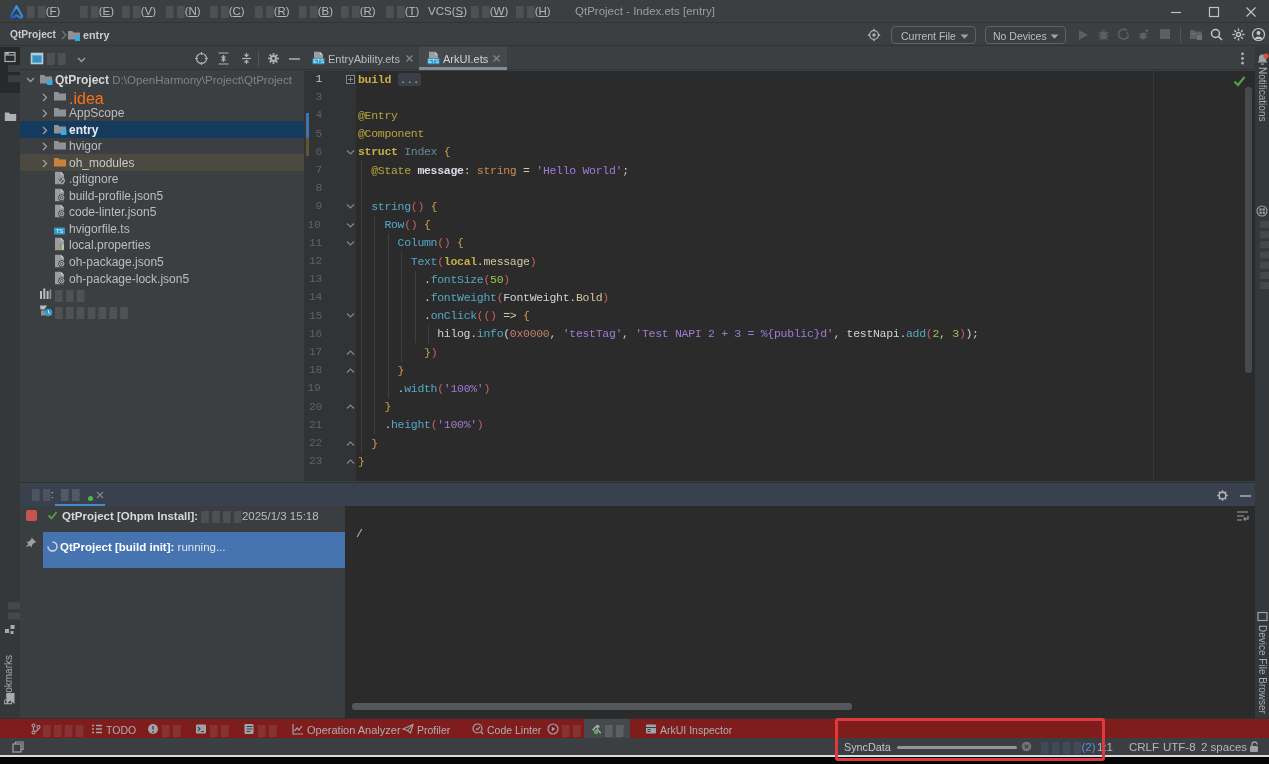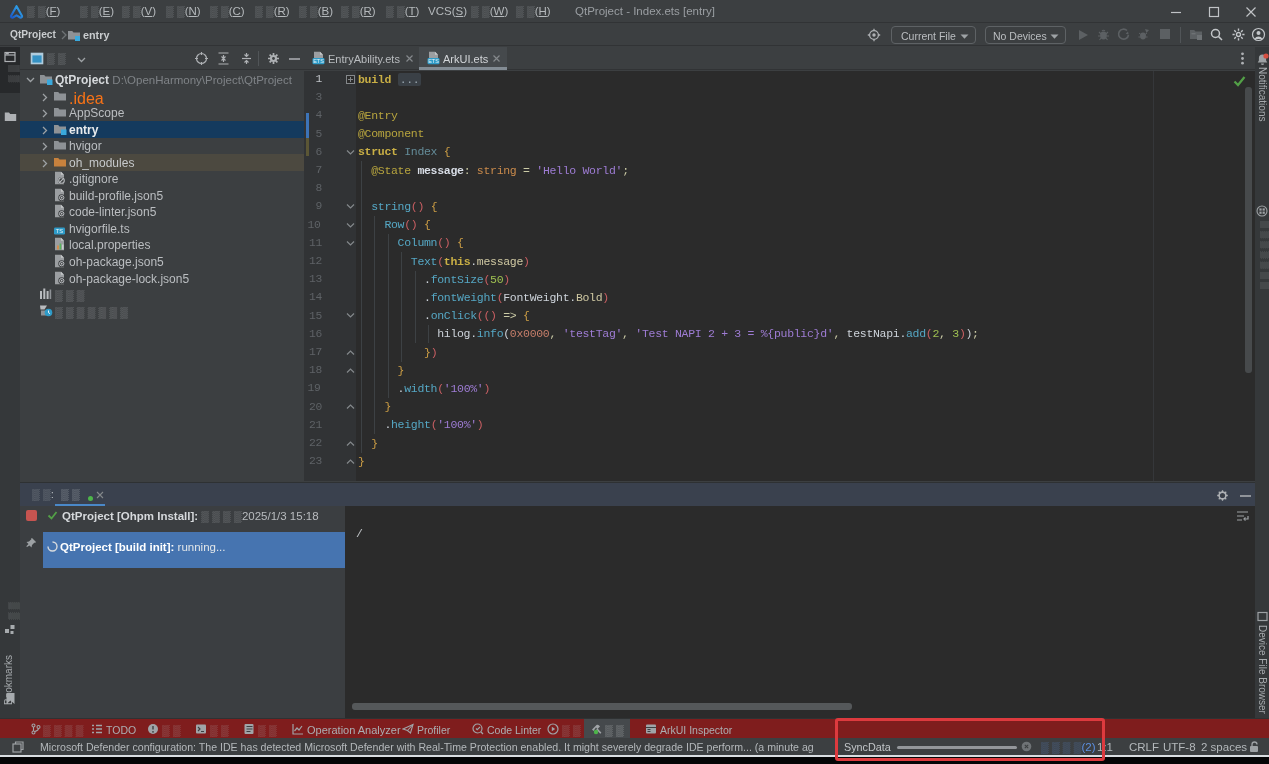--- a/index.html
+++ b/index.html
@@ -398,21 +398,21 @@
     <div class="ab" style="left:57px;top:200px;width:1px;height:72px;background:#3d4144"></div>
     <div class="ab" style="left:70px;top:254px;width:1px;height:18px;background:#3d4144"></div>
     <div class="row mono cl" style="left:0;top:2px"><span class="kw b">build</span> <span style="background:#3a4046;border-radius:2px;color:#9aa7b0;padding:0 2px">...</span></div>
     <div class="row mono cl" style="left:0;top:38px"><span class="dec">@Entry</span></div>
     <div class="row mono cl" style="left:0;top:56px"><span class="dec">@Component</span></div>
     <div class="row mono cl" style="left:0;top:74px"><span class="kw b">struct</span> <span class="ix">Index</span> <span class="br">{</span></div>
     <div class="row mono cl" style="left:0;top:93px">  <span class="dec">@State</span> <span class="fd b">message</span><span class="pu">:</span> <span class="ty">string</span> <span class="pu">=</span> <span class="st">'Hello World'</span><span class="pu">;</span></div>
     <div class="row mono cl" style="left:0;top:129px">  <span class="fn">string</span><span class="pa">()</span> <span class="br">{</span></div>
     <div class="row mono cl" style="left:0;top:147px">    <span class="fn">Row</span><span class="pa">()</span> <span class="br">{</span></div>
     <div class="row mono cl" style="left:0;top:165px">      <span class="fn">Column</span><span class="pa">()</span> <span class="br">{</span></div>
-    <div class="row mono cl" style="left:0;top:184px">        <span class="fn">Text</span><span class="pa">(</span><span class="kw b">this</span><span class="id">.</span><span class="pr">message</span><span class="pa">)</span></div>
+    <div class="row mono cl" style="left:0;top:184px">        <span class="fn">Text</span><span class="pa">(</span><span class="kw b">local</span><span class="id">.</span><span class="pr">message</span><span class="pa">)</span></div>
     <div class="row mono cl" style="left:0;top:202px">          <span class="id">.</span><span class="fn">fontSize</span><span class="pa">(</span><span class="nu">50</span><span class="pa">)</span></div>
     <div class="row mono cl" style="left:0;top:220px">          <span class="id">.</span><span class="fn">fontWeight</span><span class="pa">(</span><span class="id">FontWeight.</span><span class="pr">Bold</span><span class="pa">)</span></div>
     <div class="row mono cl" style="left:0;top:238px">          <span class="id">.</span><span class="fn">onClick</span><span class="pa">((</span><span class="pa">)</span> <span class="pu">=&gt;</span> <span class="br">{</span></div>
     <div class="row mono cl" style="left:0;top:256px">            <span class="id">hilog</span><span class="id">.</span><span class="fn">info</span><span class="id">(</span><span class="hx">0x0000</span><span class="pu">,</span> <span class="st">'testTag'</span><span class="pu">,</span> <span class="st">'Test NAPI 2 + 3 = %{public}d'</span><span class="pu">,</span> <span class="id">testNapi</span><span class="id">.</span><span class="fn">add</span><span class="pa">(</span><span class="nu">2</span><span class="pu">,</span> <span class="nu">3</span><span class="pa">)</span><span class="id">)</span><span class="pu">;</span></div>
     <div class="row mono cl" style="left:0;top:275px">          <span class="br">}</span><span class="pa">)</span></div>
     <div class="row mono cl" style="left:0;top:293px">      <span class="br">}</span></div>
     <div class="row mono cl" style="left:0;top:311px">      <span class="id">.</span><span class="fn">width</span><span class="pa">(</span><span class="st">'100%'</span><span class="pa">)</span></div>
     <div class="row mono cl" style="left:0;top:329px">    <span class="br">}</span></div>
     <div class="row mono cl" style="left:0;top:347px">    <span class="id">.</span><span class="fn">height</span><span class="pa">(</span><span class="st">'100%'</span><span class="pa">)</span></div>
     <div class="row mono cl" style="left:0;top:366px">  <span class="br">}</span></div>
@@ -524,21 +524,20 @@
       <path d="M1 4.5h10" stroke="#3c3f41"></path>
       <path d="M2.5 6.5h3M2.5 8.5h3" stroke="#3c3f41" stroke-width="1"></path>
     </svg>
     <div class="row" style="left:660px;top:5px;font-size:10.5px;color:#abafb3">ArkUI Inspector</div>
   </div>
 <div class="ab" style="left:0;top:738px;width:1269px;height:17px;background:#3c3f41">
     <svg class="ab" style="left:12px;top:3px" width="12" height="12" viewBox="0 0 12 12">
       <rect x="1" y="3" width="8" height="8" fill="none" stroke="#9da1a4" stroke-width="1.2"></rect>
       <path d="M3.5 3V1h7.5v7.5H9" fill="none" stroke="#9da1a4" stroke-width="1.2"></path>
     </svg>
-    <div class="row" style="left:40px;top:3px;font-size:10.6px;color:#b4b8bb;width:792px;overflow:hidden">Microsoft Defender configuration: The IDE has detected Microsoft Defender with Real-Time Protection enabled. It might severely degrade IDE perform... (a minute ag</div>
     <div class="row" style="left:844px;top:3px;font-size:10.8px;color:#c3c6c9">SyncData</div>
     <div class="ab" style="left:897px;top:8px;width:120px;height:3px;background:#93969a;border-radius:2px"></div>
     <svg class="ab" style="left:1021px;top:3px" width="11" height="11" viewBox="0 0 11 11">
       <circle cx="5.5" cy="5.5" r="4.8" fill="#6f7376"></circle>
       <path d="M3.8 3.8l3.4 3.4M7.2 3.8L3.8 7.2" stroke="#3c3f41" stroke-width="1.1"></path>
     </svg>
     <div class="row" style="left:1041px;top:2.5px;font-size:11.5px;color:#5c8fe0"><span class="zh" style="font-size:11px;">▒▒▒▒</span>(2)</div>
     <div class="row" style="left:1097px;top:2.5px;font-size:11.5px;color:#b4b8bb">1:1</div>
     <div class="row" style="left:1129px;top:2.5px;font-size:11.5px;color:#b4b8bb">CRLF</div>
     <div class="row" style="left:1163px;top:2.5px;font-size:11.5px;color:#b4b8bb">UTF-8</div>

